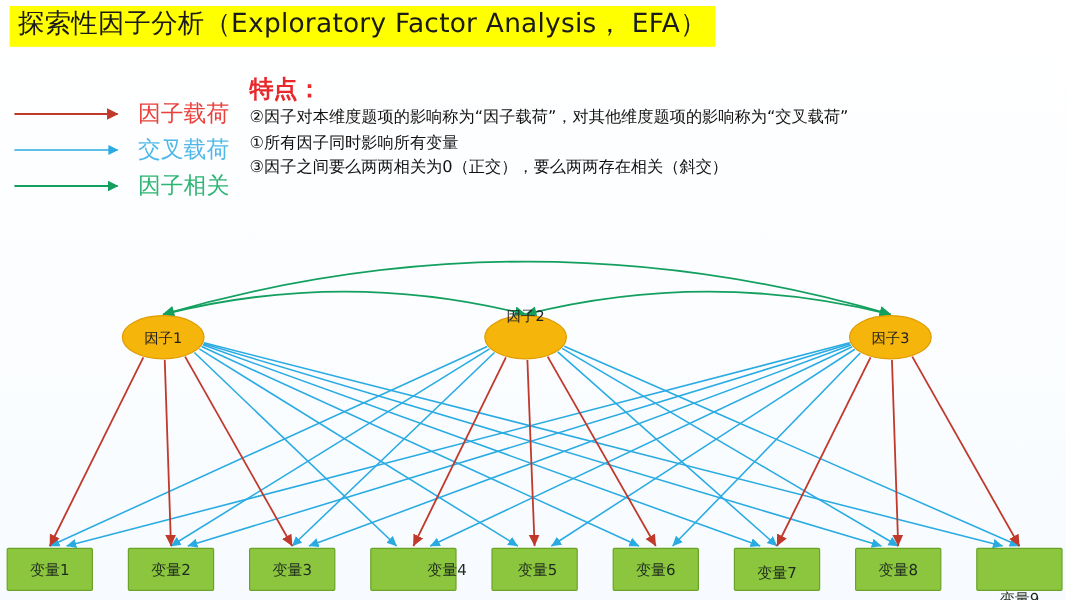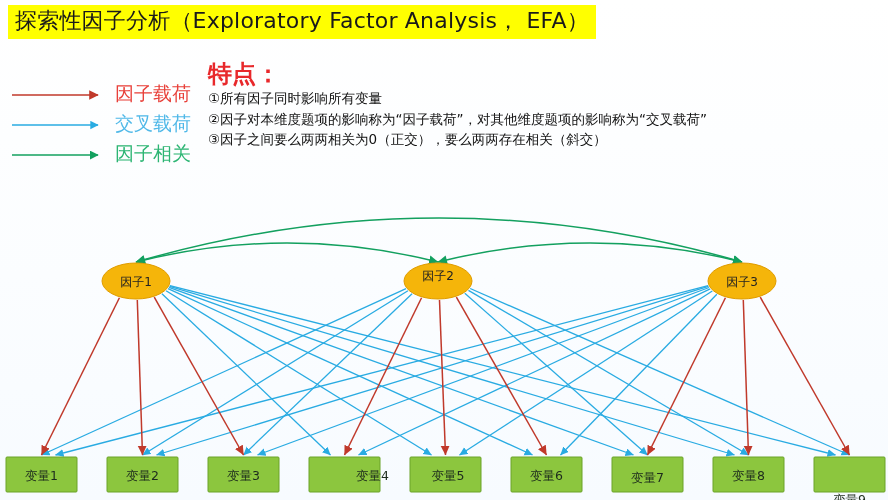--- a/index.html
+++ b/index.html
@@ -31,21 +31,21 @@
   .legend-line{position:absolute;left:0;top:50%;transform:translateY(-50%);}
   .legend-label{
     position:absolute;left:105px;top:50%;transform:translateY(-52%);
     font-size:19px;white-space:nowrap;
     font-family:"DejaVu Sans","Liberation Sans",sans-serif;
   }
 
   
   .features{position:absolute;left:208px;top:62px;}
   .features-head{
-    font-size:24px;font-weight:bold;color:#e8282b;
+    font-size:20px;font-weight:bold;color:#e8282b;
     font-family:"DejaVu Sans","Liberation Sans",sans-serif;
     line-height:24px;margin-bottom:2px;
   }
   .features-item{
     font-size:13.5px;color:#111;line-height:20.5px;white-space:nowrap;
     font-family:"DejaVu Sans","Liberation Sans",sans-serif;
   }
 
   
   #diagram{position:absolute;left:0;top:0;width:888px;height:500px;}
@@ -101,22 +101,22 @@
             </marker>
           </defs>
         <line x1="2" y1="7" x2="88" y2="7" stroke="#13a05f" stroke-width="1.5" marker-end="url(#lm2)"></line>
       </svg>
       <div class="legend-label" style="color:#2cb573">因子相关</div>
     </div>
   </div>
 
   <div class="features">
     <div class="features-head">特点：</div>
+    <div class="features-item">②因子对本维度题项的影响称为“因子载荷”，对其他维度题项的影响称为“交叉载荷”</div>
     <div class="features-item">①所有因子同时影响所有变量</div>
-    <div class="features-item">②因子对本维度题项的影响称为“因子载荷”，对其他维度题项的影响称为“交叉载荷”</div>
     <div class="features-item">③因子之间要么两两相关为0（正交），要么两两存在相关（斜交）</div>
   </div>
 
   <svg id="diagram" viewBox="0 0 888 500" xmlns="http://www.w3.org/2000/svg">
     <defs>
       <marker id="mk-load" markerWidth="8" markerHeight="8" refX="6.2" refY="3" orient="auto">
         <path d="M0,0 L6.4,3 L0,6 z" fill="#c0392b"></path>
       </marker>
       <marker id="mk-cross" markerWidth="8" markerHeight="8" refX="6.2" refY="3" orient="auto">
         <path d="M0,0 L6.4,3 L0,6 z" fill="#29abe2"></path>
@@ -186,16 +186,16 @@
       <div class="var-label" style="left: 41.5px; top: 475.5px; text-align: right;">变量1</div>
       <div class="var-label" style="left: 142.5px; top: 475.5px;">变量2</div>
       <div class="var-label" style="left: 243.5px; top: 475.5px;">变量3</div>
       <div class="var-label" style="left: 344.5px; top: 475.5px; margin-left: 28px;">变量4</div>
       <div class="var-label" style="left: 448px; top: 475.5px;">变量5</div>
       <div class="var-label" style="left: 546.5px; top: 475.5px;">变量6</div>
       <div class="var-label" style="left: 647.5px; top: 478px;">变量7</div>
       <div class="var-label" style="left: 748.5px; top: 475.5px;">变量8</div>
       <div class="var-label" style="left: 849.5px; top: 475.5px; margin-top: 24px;">变量9</div>
       <div class="node-label" style="left: 136px; top: 282px;">因子1</div>
-      <div class="node-label" style="left: 438px; top: 276px;">因子2</div>
+      <div class="node-label" style="left: 438px; top: 264px;">因子2</div>
       <div class="node-label" style="left: 742px; top: 282px;">因子3</div>
     </div>
 </div>
 
 </body></html>

